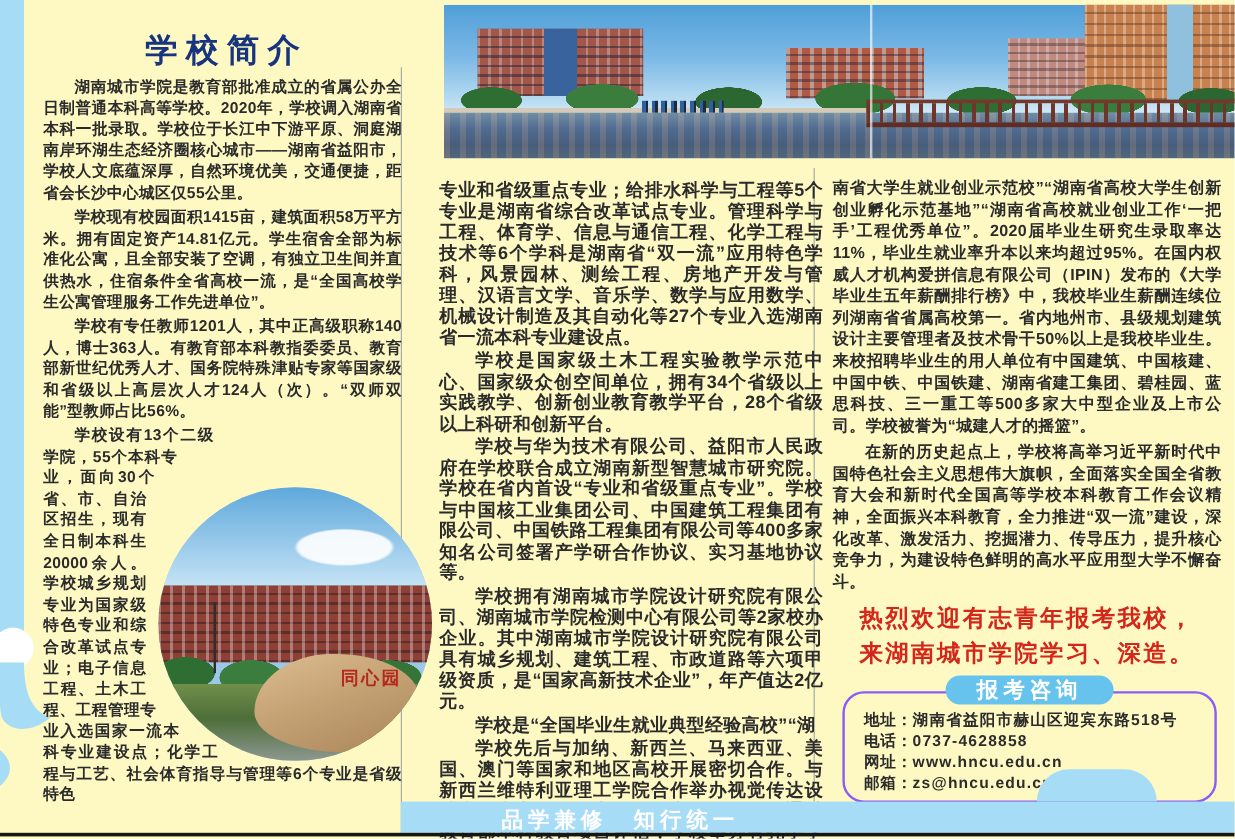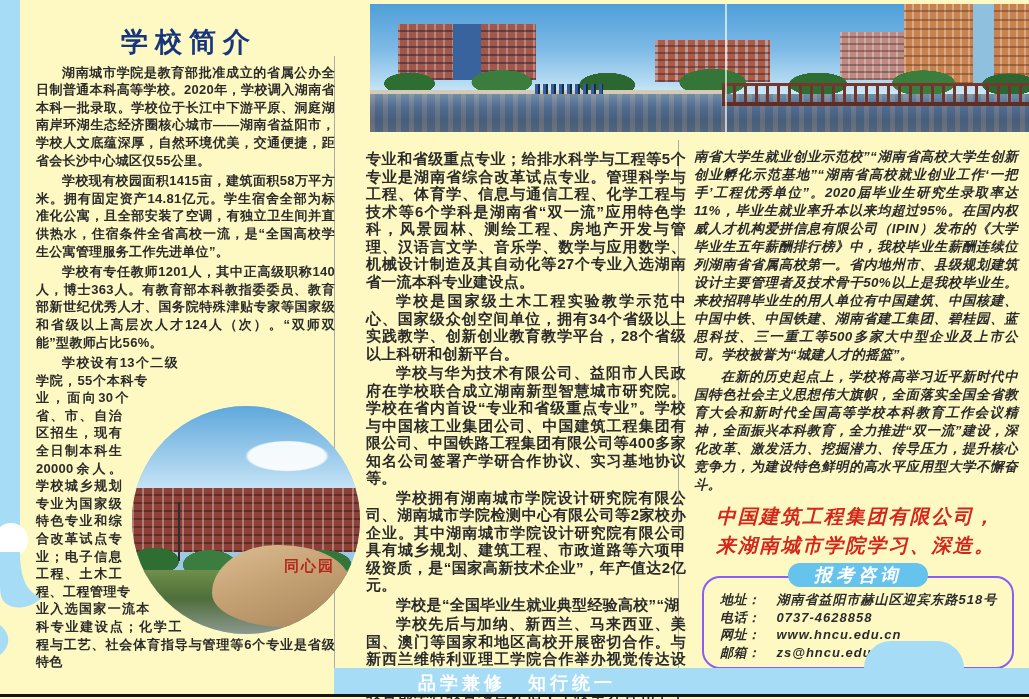--- a/index.html
+++ b/index.html
@@ -55,21 +55,21 @@
 
   
   .col{position:absolute;text-align:justify;font-weight:600;letter-spacing:.3px;}
   .para{text-indent:2em;margin:0 0 3px 0;}
   .para.no-indent{text-indent:0;}
   .col-left{left:36px;top:34px;width:299px;font-size:13px;line-height:17.6px;}
   .col-left h1{margin:0 0 12px 0;text-align:center;font-size:27px;letter-spacing:7px;
      color:#17357e;font-weight:bold;text-indent:7px;}
   .col-mid{left:366px;top:150px;width:320px;font-size:15px;line-height:17.5px;}
   .col-mid .para{margin-bottom:2px;}
-  .col-right{left:694px;top:148px;width:324px;font-size:13.4px;line-height:18px;font-style:italic;}
+  .col-right{left:694px;top:148px;width:324px;font-size:13.4px;line-height:18px;}
   .col-right .para{margin-bottom:4px;}
 
   
   .circle-photo{float:right;display:block;width:228px;height:228px;margin:52px -25px 0 10px;
      border-radius:50%;overflow:hidden;position:relative;
      shape-outside:circle(50%);shape-margin:8px;background:#9cc7e6;}
   .circle-photo span{display:block;}
   .c-sky{position:absolute;left:0;right:0;top:0;height:40%;
      background-image:radial-gradient(ellipse 70px 26px at 68% 55%,rgba(255,255,255,.9) 0 55%,transparent 60%),
        linear-gradient(180deg,#5fa8dc,#cfe9f8);}
@@ -97,21 +97,21 @@
      font-family:"Liberation Serif","DejaVu Serif",serif;
      font-size:19.5px;line-height:29px;letter-spacing:2px;text-indent:0;}
   .contact-box{position:relative;margin:16px 4px 0 8px;border:2px solid #8b5cf6;
      border-radius:18px;padding:13px 12px 6px 16px;}
   .contact-pill{position:absolute;left:50%;top:-15px;transform:translateX(-50%);
      background:#65c3ee;color:#fff;font-size:18px;font-weight:bold;letter-spacing:4px;
      padding:3px 26px;border-radius:17px;white-space:nowrap;}
   .contact-row{display:flex;text-indent:0;font-size:13px;line-height:17.5px;
      letter-spacing:.5px;text-align:left;}
   .contact-row .cl{flex:none;}
-  .contact-row .cv{letter-spacing:1px;margin-left:16px;}
+  .contact-row .cv{letter-spacing:1px;}
 
   
   .footer-bar{position:absolute;left:334px;top:668px;width:695px;height:26px;background:#a6dcf6;}
   .footer-slogan{position:absolute;left:84px;top:3px;color:#ffffff;font-size:18px;
      font-weight:bold;letter-spacing:4px;white-space:nowrap;}
   .corner-blob{position:absolute;left:864px;top:641px;width:100px;height:27px;
      background:#a6dcf6;border-radius:100px 100px 0 0;}
   .bottom-line{position:absolute;left:0;top:694px;width:1029px;height:3px;background:#161616;}
 </style>
 </head>
@@ -170,21 +170,21 @@
     <div class="para">学校拥有湖南城市学院设计研究院有限公司、湖南城市学院检测中心有限公司等2家校办企业。其中湖南城市学院设计研究院有限公司具有城乡规划、建筑工程、市政道路等六项甲级资质，是“国家高新技术企业”，年产值达2亿元。</div>
     <div class="para">学校是“全国毕业生就业典型经验高校”“湖</div>
     <div class="para">学校先后与加纳、新西兰、马来西亚、美国、澳门等国家和地区高校开展密切合作。与新西兰维特利亚理工学院合作举办视觉传达设计本科专业（简称中外合作办学），全票通过教育部本科教育项目评估；学校举办有孔子学院。</div>
   </section>
 
   <section class="col col-right">
     <div class="para no-indent">南省大学生就业创业示范校”“湖南省高校大学生创新创业孵化示范基地”“湖南省高校就业创业工作‘一把手’工程优秀单位”。2020届毕业生研究生录取率达11%，毕业生就业率升本以来均超过95%。在国内权威人才机构爱拼信息有限公司（IPIN）发布的《大学毕业生五年薪酬排行榜》中，我校毕业生薪酬连续位列湖南省省属高校第一。省内地州市、县级规划建筑设计主要管理者及技术骨干50%以上是我校毕业生。来校招聘毕业生的用人单位有中国建筑、中国核建、中国中铁、中国铁建、湖南省建工集团、碧桂园、蓝思科技、三一重工等500多家大中型企业及上市公司。学校被誉为“城建人才的摇篮”。</div>
     <div class="para">在新的历史起点上，学校将高举习近平新时代中国特色社会主义思想伟大旗帜，全面落实全国全省教育大会和新时代全国高等学校本科教育工作会议精神，全面振兴本科教育，全力推进“双一流”建设，深化改革、激发活力、挖掘潜力、传导压力，提升核心竞争力，为建设特色鲜明的高水平应用型大学不懈奋斗。</div>
 
     <div class="welcome">
-      <div>中国建筑工程集团有限公司，</div>
+      <div>热烈欢迎有志青年报考我校，</div>
       <div>来湖南城市学院学习、深造。</div>
     </div>
 
     <div class="contact-box">
       <div class="contact-pill">报考咨询</div>
       <div class="contact-row">
         <span class="cl">地址：</span>
         <span class="cv">湖南省益阳市赫山区迎宾东路518号</span>
       </div>
       <div class="contact-row">

